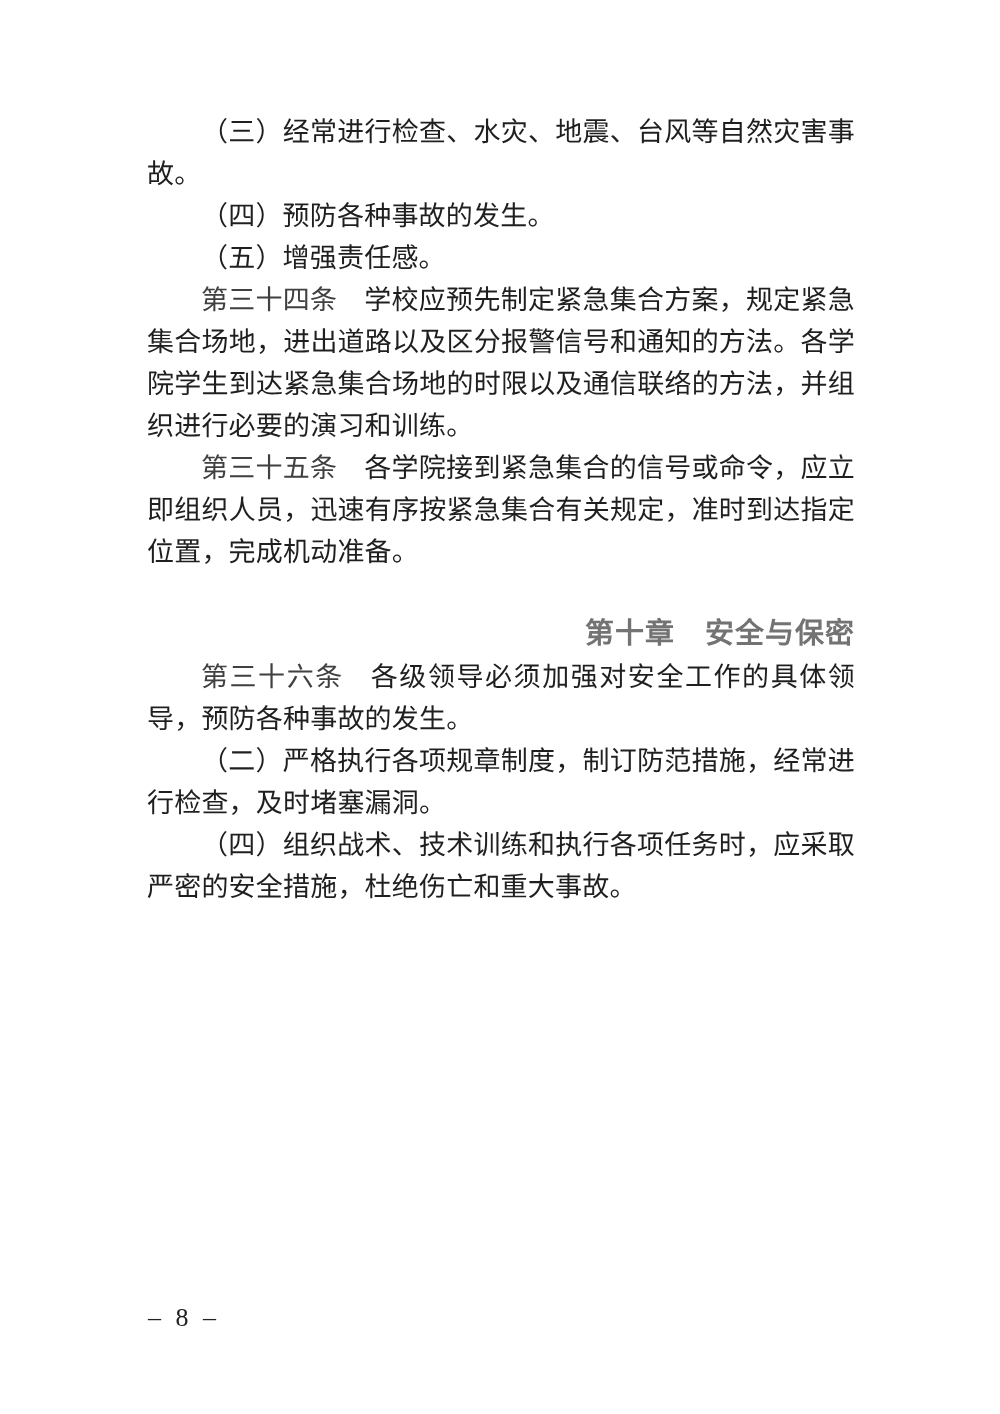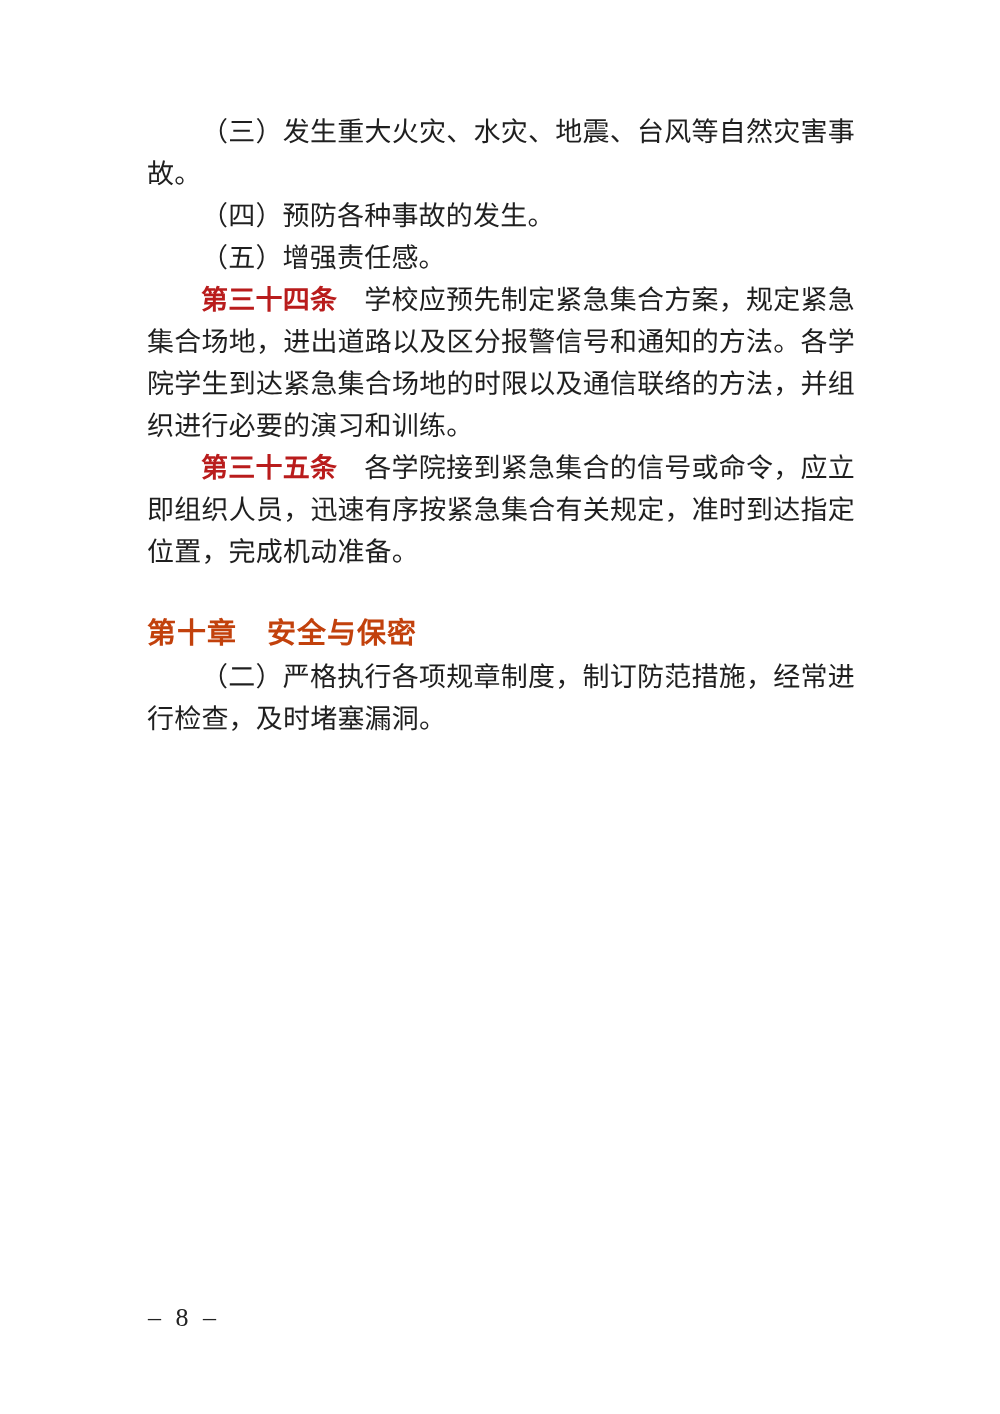--- a/index.html
+++ b/index.html
@@ -29,55 +29,57 @@
     margin: 0;
     font-size: 27px;
     line-height: 42px;
     letter-spacing: 0.2px;
     text-align: justify;
     text-justify: inter-character;
     text-indent: 2em;
     color: #1f1f1f;
   }
   .article-label {
-    font-weight: 700;
+    font-weight: 400;
     font-family: "Liberation Sans", sans-serif;
-    color: #b91c1c;
+    color: #404040;
     margin-right: 1em;
   }
   .chapter {
     margin: 37px 0 0 0;
     font-size: 29px;
     line-height: 46px;
     font-weight: 700;
     font-family: "Liberation Sans", sans-serif;
-    color: #c2410c;
-    text-align: left;
+    color: #737373;
+    text-align: right;
     letter-spacing: 1px;
   }
   .footer {
     position: absolute;
     left: 148px;
     top: 1303px;
     font-size: 26px;
     line-height: 30px;
     color: #222;
     font-family: "Liberation Serif", serif;
     letter-spacing: 4px;
   }
 </style>
 </head>
 <body>
 
 <div class="page">
   <main class="content" id="doc-body">
-      <p class="para">（三）发生重大火灾、水灾、地震、台风等自然灾害事故。</p>
+      <p class="para">（三）经常进行检查、水灾、地震、台风等自然灾害事故。</p>
       <p class="para">（四）预防各种事故的发生。</p>
       <p class="para">（五）增强责任感。</p>
       <p class="para article"><span class="article-label">第三十四条</span><span>学校应预先制定紧急集合方案，规定紧急集合场地，进出道路以及区分报警信号和通知的方法。各学院学生到达紧急集合场地的时限以及通信联络的方法，并组织进行必要的演习和训练。</span></p>
       <p class="para article"><span class="article-label">第三十五条</span><span>各学院接到紧急集合的信号或命令，应立即组织人员，迅速有序按紧急集合有关规定，准时到达指定位置，完成机动准备。</span></p>
       <h2 class="chapter">第十章　安全与保密</h2>
+      <p class="para article"><span class="article-label">第三十六条</span><span>各级领导必须加强对安全工作的具体领导，预防各种事故的发生。</span></p>
       <p class="para">（二）严格执行各项规章制度，制订防范措施，经常进行检查，及时堵塞漏洞。</p>
+      <p class="para">（四）组织战术、技术训练和执行各项任务时，应采取严密的安全措施，杜绝伤亡和重大事故。</p>
     </main>
   <footer class="footer">
     <span>– 8 –</span>
   </footer>
 </div>
 
 </body></html>

